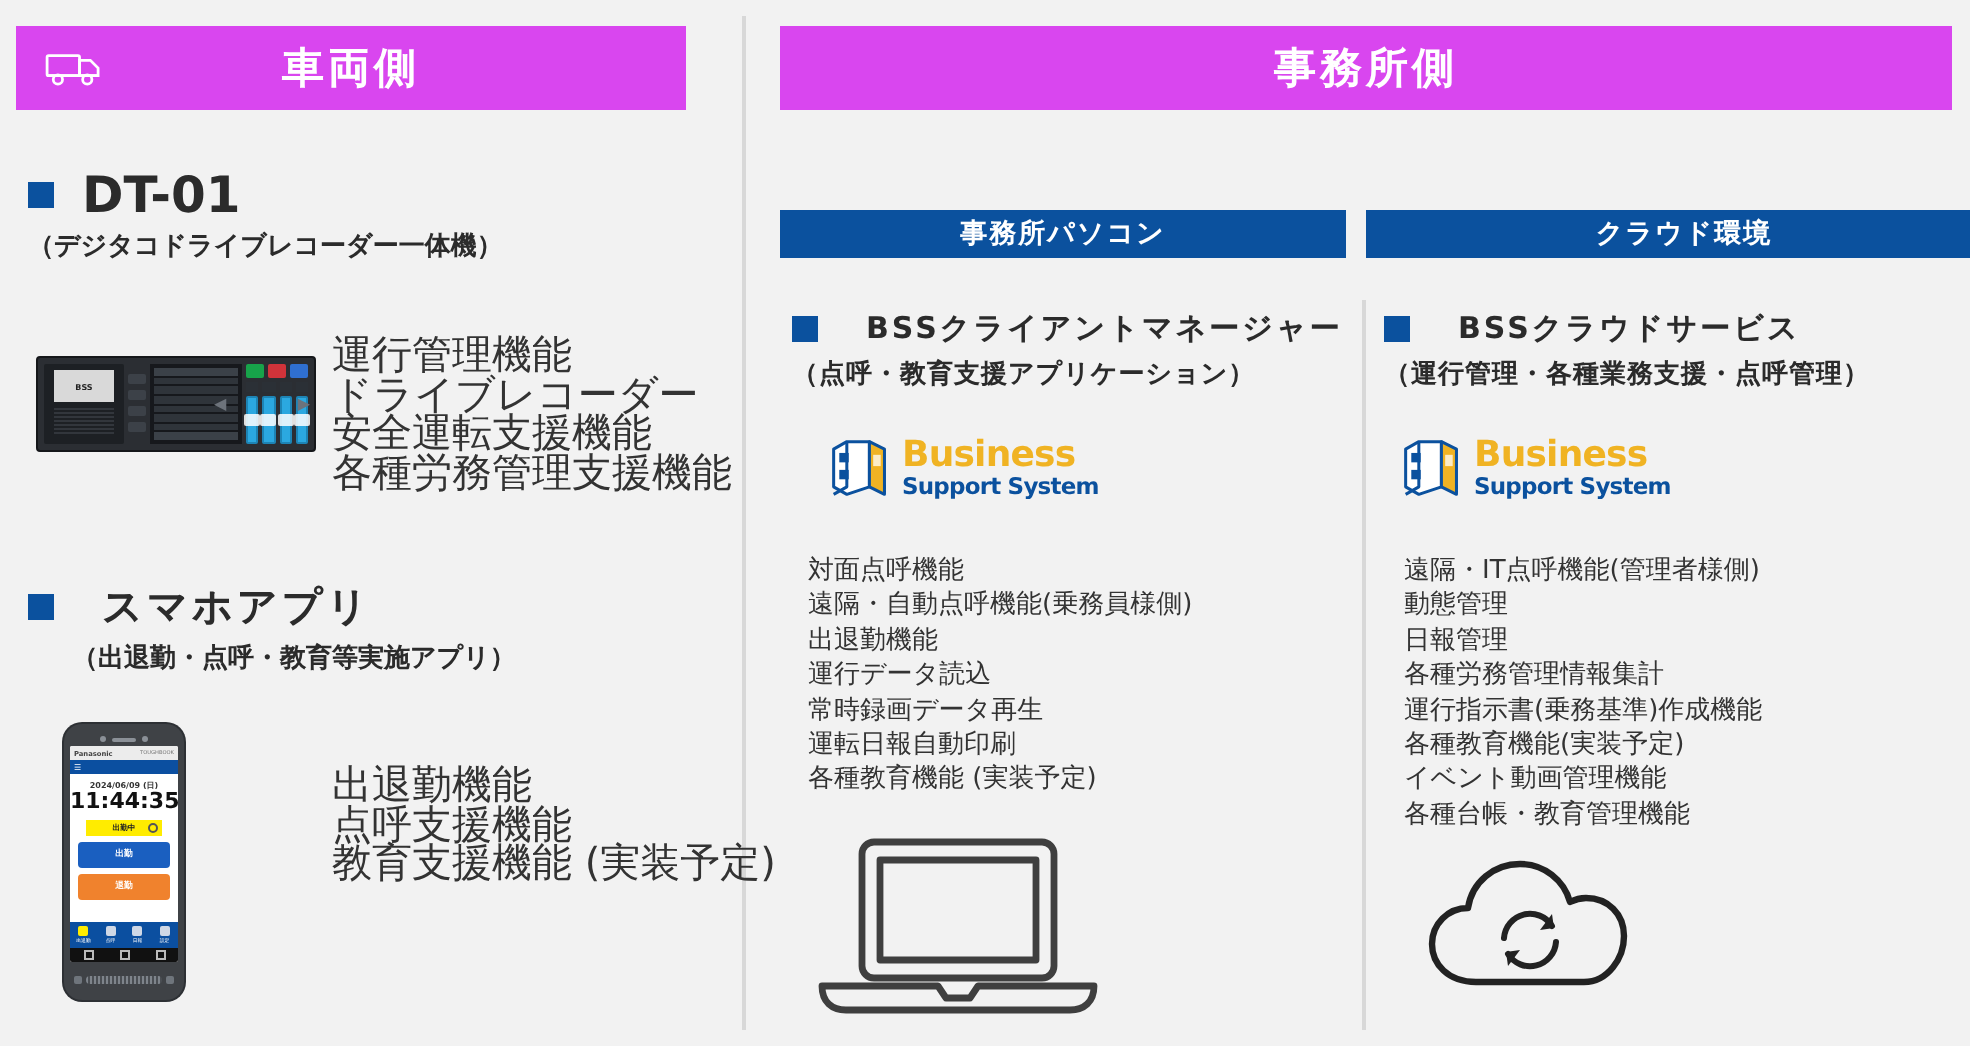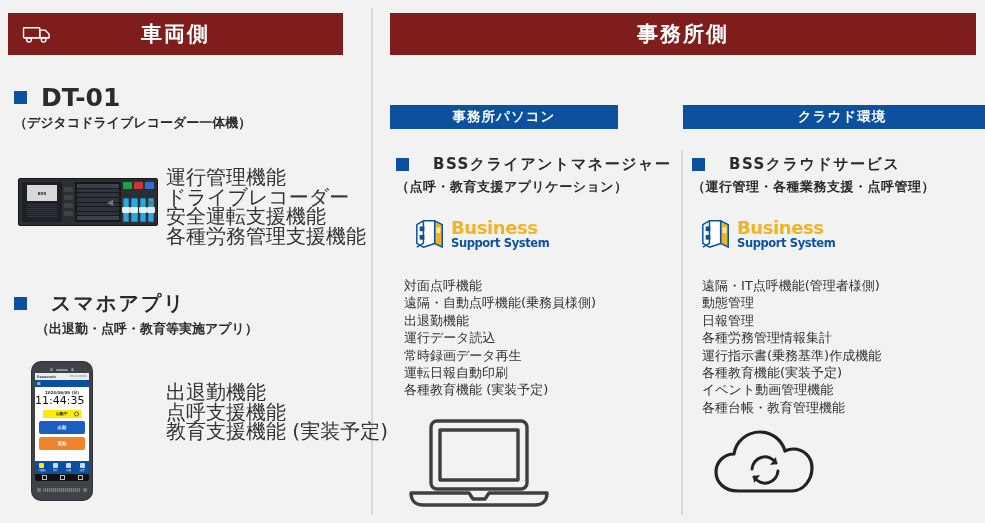--- a/index.html
+++ b/index.html
@@ -18,21 +18,21 @@
 
   .canvas {
     position: relative;
     width: 985px;
     height: 523px;
   }
 
   
   .section-header {
     position: absolute;
-    background: #7f1d1d;
+    background: #d946ef;
     color: #ffffff;
     display: flex;
     align-items: center;
     justify-content: center;
   }
   .section-header .title {
     font-size: 21px;
     font-weight: bold;
     letter-spacing: 2px;
     color: #ffffff;
@@ -70,21 +70,21 @@
   }
   .sub-header .sub-title {
     font-size: 13.5px;
     font-weight: bold;
     letter-spacing: 1px;
     color: #ffffff;
   }
   #sub-pc {
     left: 390px;
     top: 105px;
-    width: 228px;
+    width: 283px;
   }
   #sub-cloud {
     left: 683px;
     top: 105px;
     width: 318px;
   }
 
   
   .divider {
     position: absolute;
@@ -321,21 +321,21 @@
   .ph-brandbar em { font-size:2.6px; color:#777; font-style:normal;}
   .ph-appbar {
     height: 7px; background:#0b4fa0;
     display:flex; align-items:center; padding-left:2px; box-sizing:border-box;
   }
   .ph-appbar span { color:#fff; font-size:4px; line-height:1; }
   .ph-date {
     text-align:center; font-size:4px; color:#333; padding-top:3px; font-weight:bold;
   }
   .ph-time {
-    text-align:left; font-size:11px; font-weight:normal; color:#111; line-height:1.15;
+    text-align:right; font-size:11px; font-weight:bold; color:#111; line-height:1.15;
   }
   .ph-status {
     margin: 2px 8px 0 8px;
     background:#ffec00;
     text-align:center;
     font-size:3.8px;
     font-weight:bold;
     color:#222;
     padding:1.5px 0;
     position: relative;

